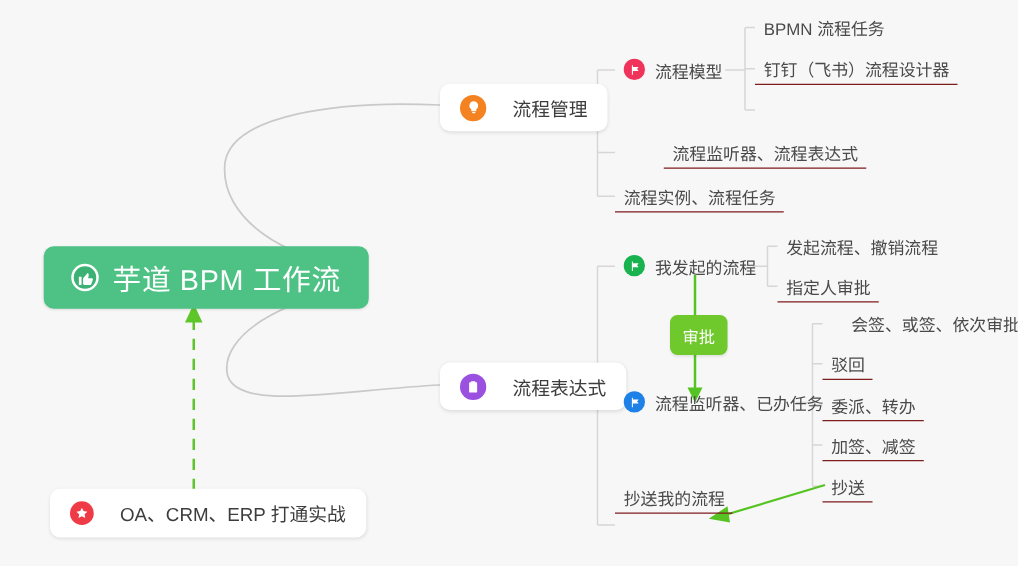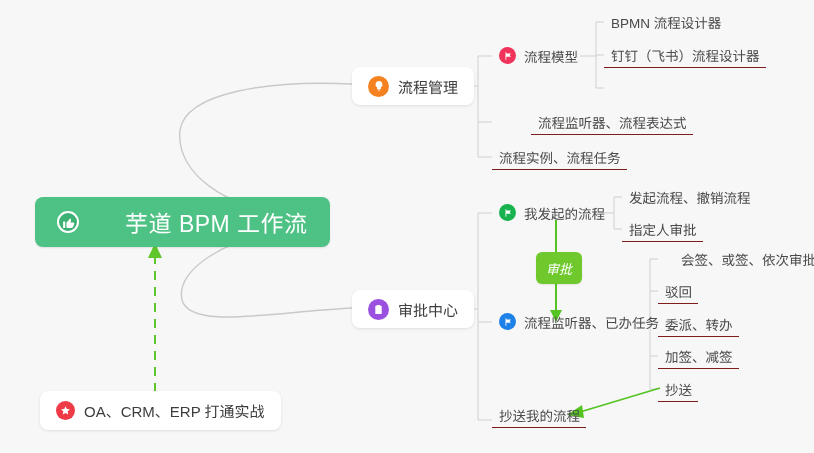--- a/index.html
+++ b/index.html
@@ -26,33 +26,33 @@
   
   .root{
     background:#4ec285;
     border-radius:8px;
     color:#ffffff;
     padding:0 22px;
     height:50px;
     font-size:23px;
     letter-spacing:.5px;
     box-shadow:0 1px 2px rgba(0,0,0,.10);
-    gap:35px;
   }
   .root .lbl{margin-left:11px;}
 
   
   .card{
     background:#ffffff;
     border-radius:8px;
     height:38px;
     padding:0 16px;
     font-size:15px;
     color:#3d3d3d;
     box-shadow:0 1px 3px rgba(0,0,0,.10);
+    gap:12px;
   }
   .card .lbl{margin-left:9px;}
 
   
   .leaf{
     font-size:13.5px;
     color:#4a4a4a;
     height:26px;
     padding:0 6px 0 7px;
     border-bottom:1px solid #7f1d1d;
@@ -65,21 +65,20 @@
   
   .tag{
     background:#6fc92c;
     color:#ffffff;
     border-radius:6px;
     font-size:13px;
     height:28px;
     padding:16px 10px;
     justify-content:center;
     box-shadow:0 1px 2px rgba(0,0,0,.08);
-    font-style:italic;
   }
 
   
   .ic{
     width:17px;height:17px;border-radius:50%;
     display:inline-flex;align-items:center;justify-content:center;
     flex:0 0 auto;
   }
   .ic svg{display:block;}
   .ic-lg{width:21px;height:21px;}
@@ -164,40 +163,40 @@
   <div class="node leaf noline" style="left:492px;top:43px;">
     <span class="ic ic-flag-red">
       <svg width="10" height="10" viewBox="0 0 24 24" fill="#ffffff">
         <path d="M6 3v18h2v-7h11l-3-4 3-4H8V3z"></path>
       </svg>
     </span>
     <span class="lbl">流程模型</span>
   </div>
 
   <div class="node leaf plain noline" style="left:604px;top:9px;">
-    <span class="lbl">BPMN 流程设计器</span>
+    <span class="lbl">BPMN 流程任务</span>
   </div>
   <div class="node leaf plain" style="left:604px;top:42px;">
     <span class="lbl">钉钉（飞书）流程设计器</span>
   </div>
 
   <div class="node leaf plain" style="left:492px;top:109px;margin-left:39px;">
     <span class="lbl">流程监听器、流程表达式</span>
   </div>
   <div class="node leaf plain" style="left:492px;top:144px;">
     <span class="lbl">流程实例、流程任务</span>
   </div>
 
   <div class="node card" style="left:352px;top:290px;">
     <span class="ic ic-lg ic-clip">
       <svg width="11" height="11" viewBox="0 0 24 24" fill="#ffffff">
         <path d="M9 2h6a1 1 0 0 1 1 1v1h1.5A1.5 1.5 0 0 1 19 5.5v15A1.5 1.5 0 0 1 17.5 22h-11A1.5 1.5 0 0 1 5 20.5v-15A1.5 1.5 0 0 1 6.5 4H8V3a1 1 0 0 1 1-1zm-1 8h8v1.6H8V10zm0 4h8v1.6H8V14z"></path>
       </svg>
     </span>
-    <span class="lbl">审批中心</span>
+    <span class="lbl">流程表达式</span>
   </div>
 
   <div class="node leaf noline" style="left:492px;top:200px;">
     <span class="ic ic-flag-green">
       <svg width="10" height="10" viewBox="0 0 24 24" fill="#ffffff">
         <path d="M6 3v18h2v-7h11l-3-4 3-4H8V3z"></path>
       </svg>
     </span>
     <span class="lbl">我发起的流程</span>
   </div>
@@ -226,21 +225,21 @@
   <div class="node leaf plain" style="left:658px;top:311px;">
     <span class="lbl">委派、转办</span>
   </div>
   <div class="node leaf plain" style="left:658px;top:343px;">
     <span class="lbl">加签、减签</span>
   </div>
   <div class="node leaf plain" style="left:658px;top:376px;align-items:center;">
     <span class="lbl">抄送</span>
   </div>
 
-  <div class="node leaf plain" style="left:492px;top:402px;">
+  <div class="node leaf plain" style="left:492px;top:385px;">
     <span class="lbl">抄送我的流程</span>
   </div>
 
   <div class="node tag" style="left:536px;top:252px;">
     <span>审批</span>
   </div>
 
   <div class="node card" style="left:40px;top:391px;height:39px;align-items:center;">
     <span class="ic ic-star">
       <svg width="11" height="11" viewBox="0 0 24 24" fill="#ffffff">

